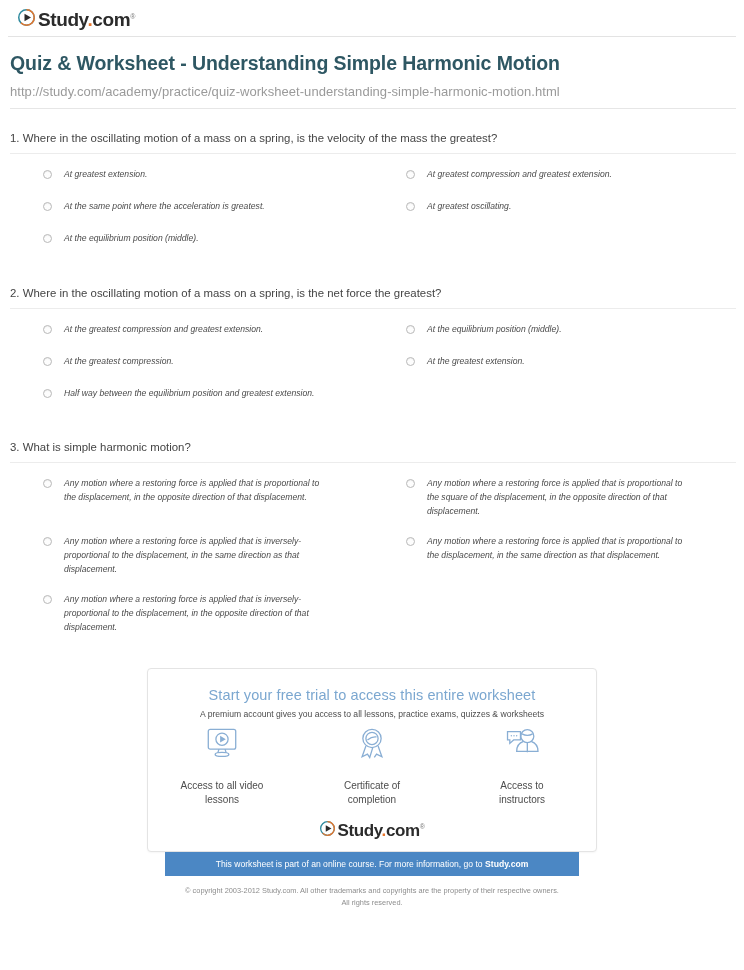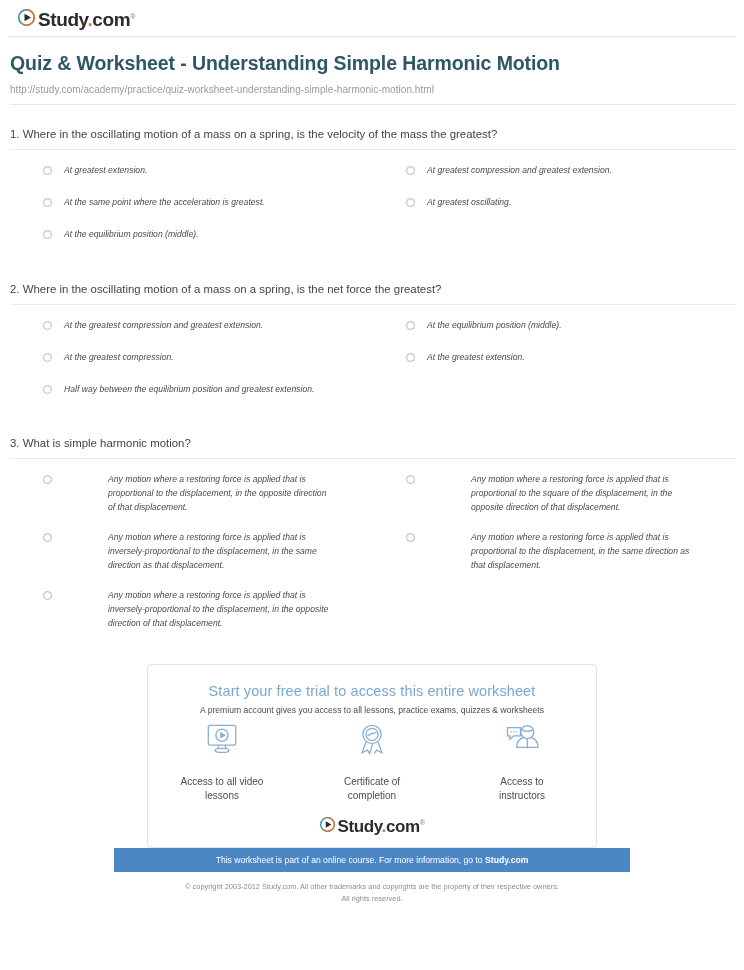--- a/index.html
+++ b/index.html
@@ -52,21 +52,21 @@
   h1.page-title {
     font-size: 19.5px;
     line-height: 1.33;
     font-weight: bold;
     color: #2e5763;
     margin: 0 0 7px 0;
     max-width: 560px;
     letter-spacing: -0.1px;
   }
   .page-url {
-    font-size: 10px;
+    font-size: 13px;
     color: #9a9a9a;
     letter-spacing: 0.05px;
     margin-bottom: 9px;
   }
   .rule-under-title {
     border-bottom: 1px solid #e6e6e6;
     margin-right: 8px;
   }
 
   
@@ -86,21 +86,21 @@
     padding-top: 14px;
   }
   .option {
     width: 50%;
     display: flex;
     align-items: flex-start;
     margin-bottom: 18px;
     padding-right: 42px;
     font-style: italic;
   }
-  .option.tall { margin-bottom: 16px; gap: 44px; }
+  .option.tall { margin-bottom: 16px; }
   .radio {
     flex: 0 0 auto;
     width: 9px; height: 9px;
     border: 1px solid #b9b9b9;
     border-radius: 50%;
     background: #fdfdfd;
     margin: 2px 12px 0 33px;
     box-shadow: inset 0 1px 1px rgba(0,0,0,0.06);
   }
   .opt-text {
@@ -154,21 +154,21 @@
   }
   .promo-logo {
     margin-top: 14px;
     margin-bottom: 11px;
     display: flex;
     justify-content: center;
   }
   .promo-logo .logo-word { font-size: 17px; }
 
   .promo-footer-bar {
-    width: 516px;
+    width: 414px;
     margin: 0 auto;
     background: #4b87c4;
     color: #ffffff;
     font-size: 8.6px;
     text-align: center;
     padding: 7px 0;
   }
   .promo-footer-bar b { font-weight: bold; }
 
   .copyright {

